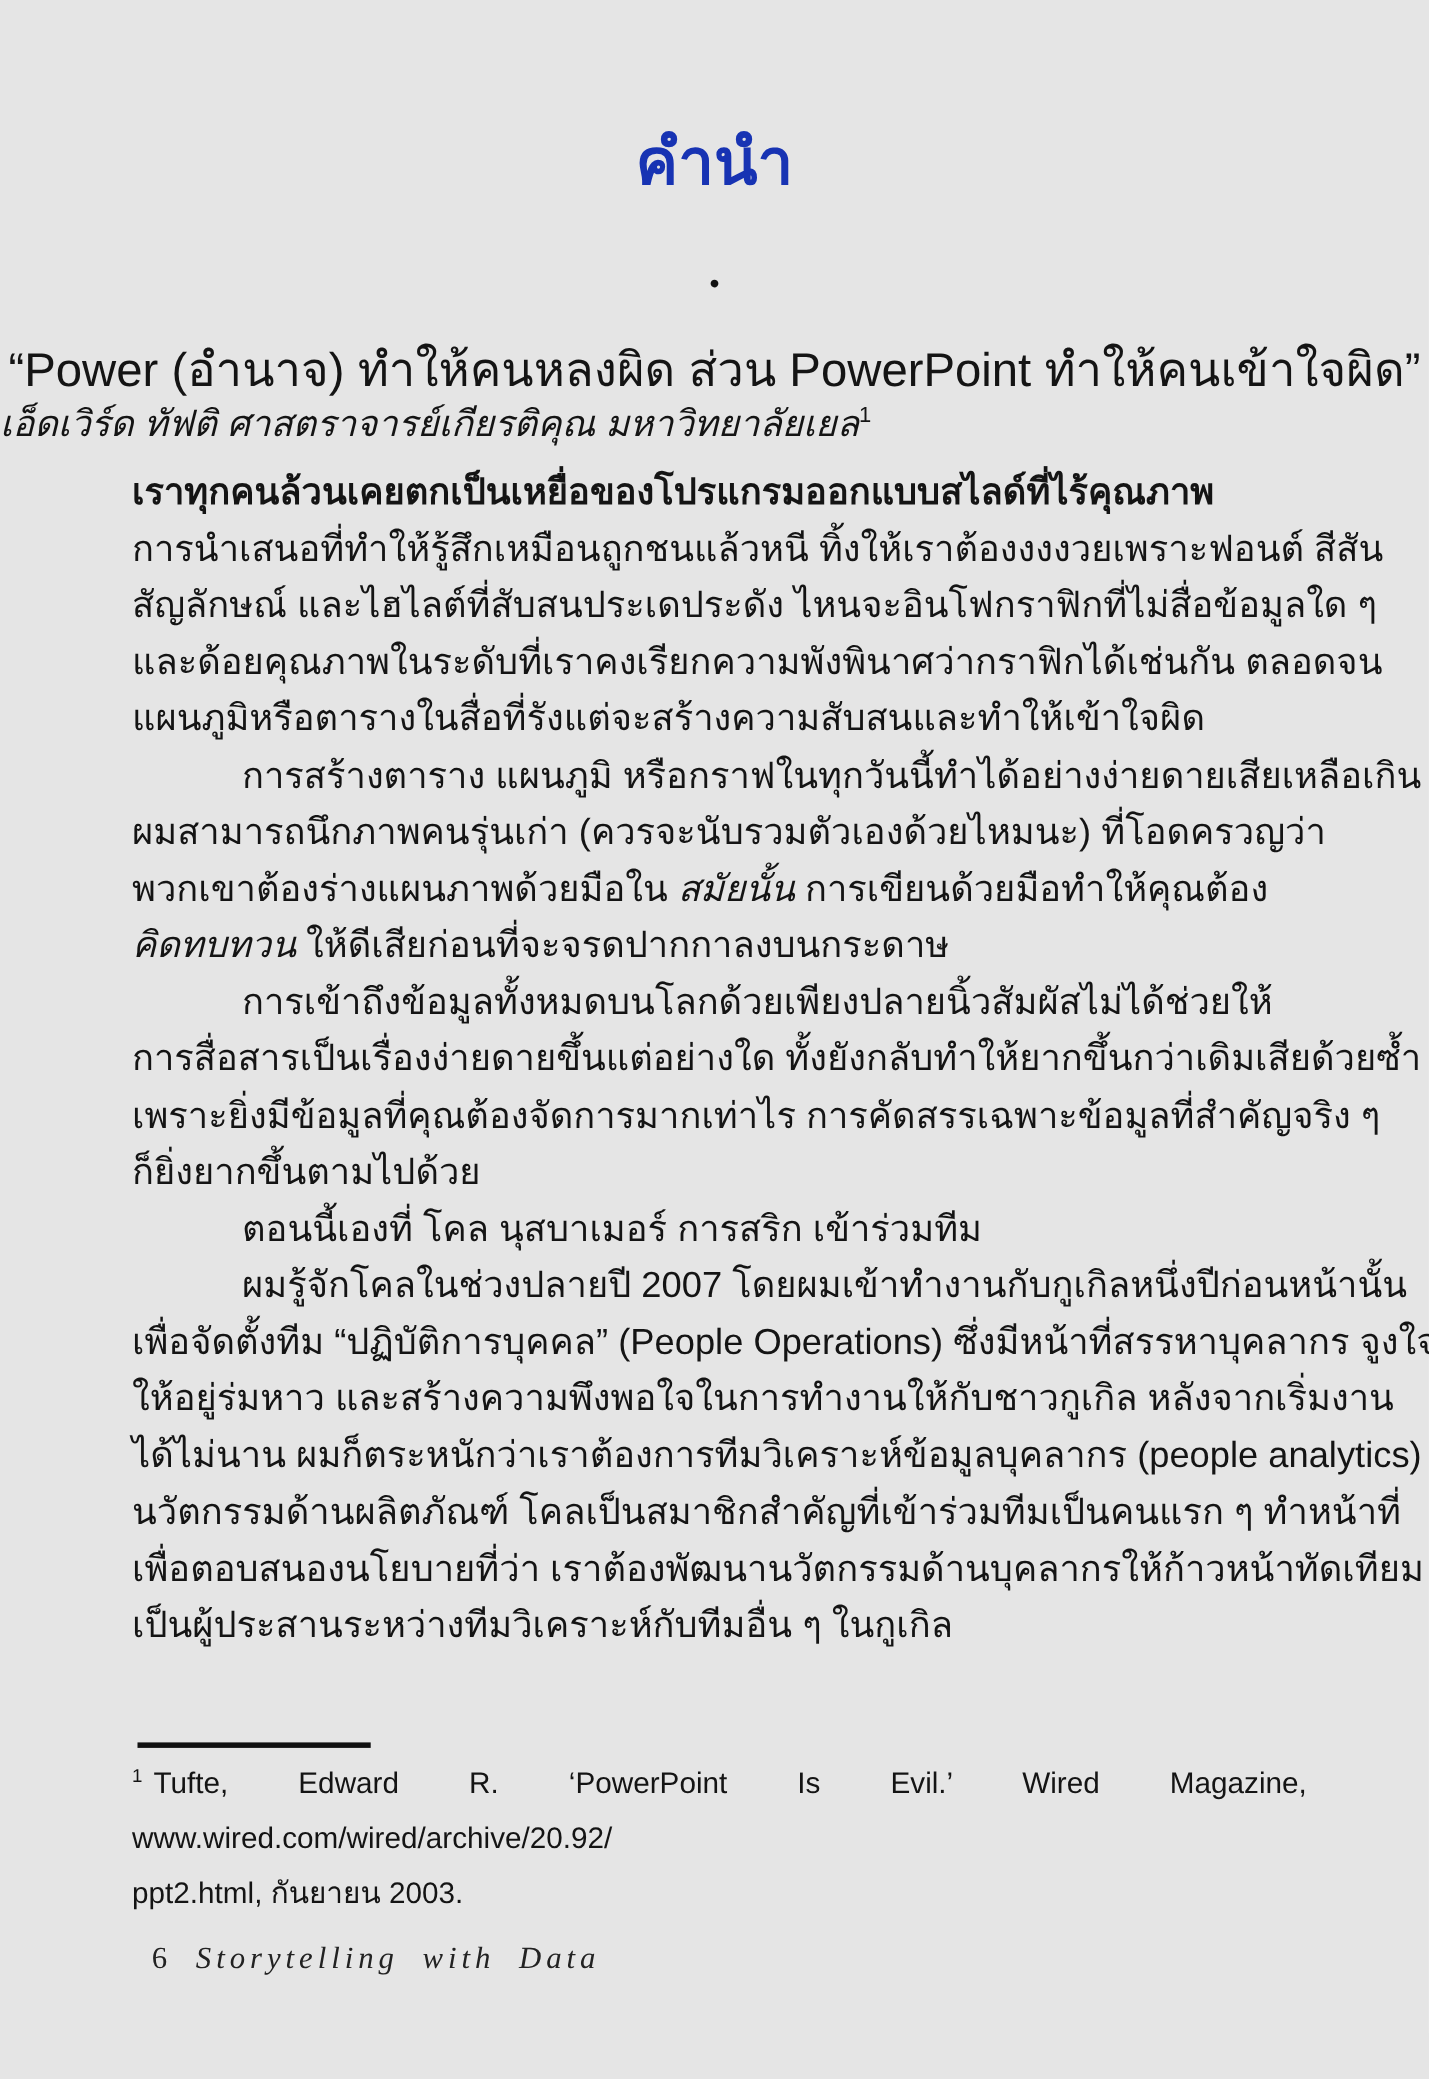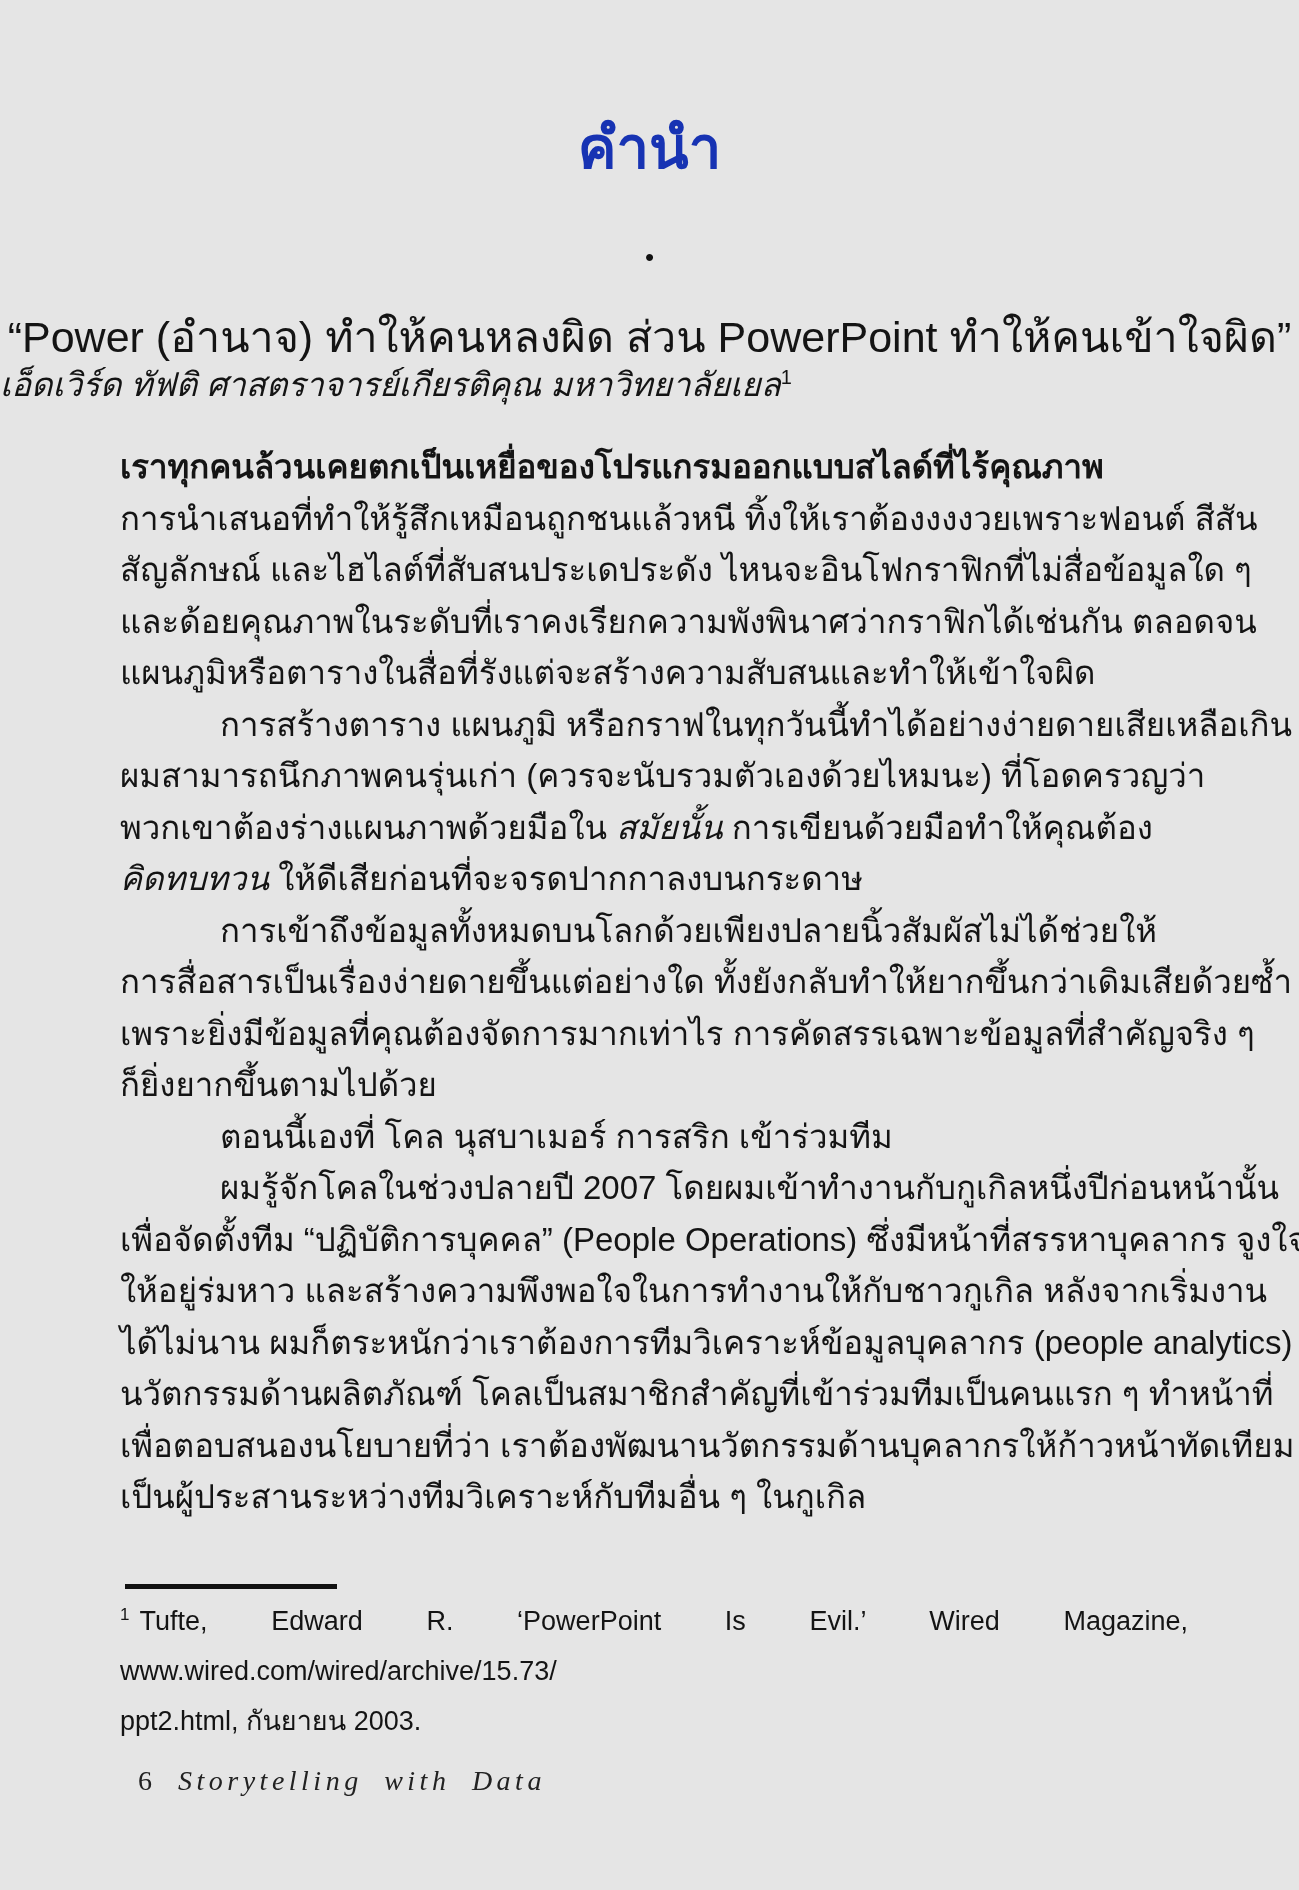--- a/index.html
+++ b/index.html
@@ -52,21 +52,21 @@
     line-height: 1.35;
   }
   .epigraph-attribution sup {
     font-size: 20px;
     font-style: normal;
     vertical-align: super;
     line-height: 0;
   }
   .body-text {
     position: absolute;
-    top: 441px;
+    top: 421px;
     left: 120px;
     width: 1068px;
     font-size: 33px;
   }
   .body-text .line {
     line-height: 51.5px;
     white-space: nowrap;
   }
   .body-text .line.indent { padding-left: 100px; }
   .body-text .bold   { font-weight: 700; }
@@ -149,21 +149,21 @@
       <div class="line"><span>ให้อยู่ร่มหาว และสร้างความพึงพอใจในการทำงานให้กับชาวกูเกิล หลังจากเริ่มงาน</span></div>
       <div class="line"><span>ได้ไม่นาน ผมก็ตระหนักว่าเราต้องการทีมวิเคราะห์ข้อมูลบุคลากร (people analytics)</span></div>
       <div class="line"><span>นวัตกรรมด้านผลิตภัณฑ์ โคลเป็นสมาชิกสำคัญที่เข้าร่วมทีมเป็นคนแรก ๆ ทำหน้าที่</span></div>
       <div class="line"><span>เพื่อตอบสนองนโยบายที่ว่า เราต้องพัฒนานวัตกรรมด้านบุคลากรให้ก้าวหน้าทัดเทียม</span></div>
       <div class="line"><span>เป็นผู้ประสานระหว่างทีมวิเคราะห์กับทีมอื่น ๆ ในกูเกิล</span></div>
     </div>
 
   <div class="footnote-rule"></div>
 
   <div class="footnote">
-    <div class="fn-line fn-justify"><sup>1</sup><span>Tufte, Edward R. ‘PowerPoint Is Evil.’ Wired Magazine, www.wired.com/wired/archive/15.73/</span></div>
+    <div class="fn-line fn-justify"><sup>1</sup><span>Tufte, Edward R. ‘PowerPoint Is Evil.’ Wired Magazine, www.wired.com/wired/archive/20.92/</span></div>
     <div class="fn-line">ppt2.html, กันยายน 2003.</div>
   </div>
 
   <div class="page-footer">
     <span class="page-number">6</span><span class="running-title">Storytelling with Data</span>
   </div>
 
 </div>
 
 </body></html>

